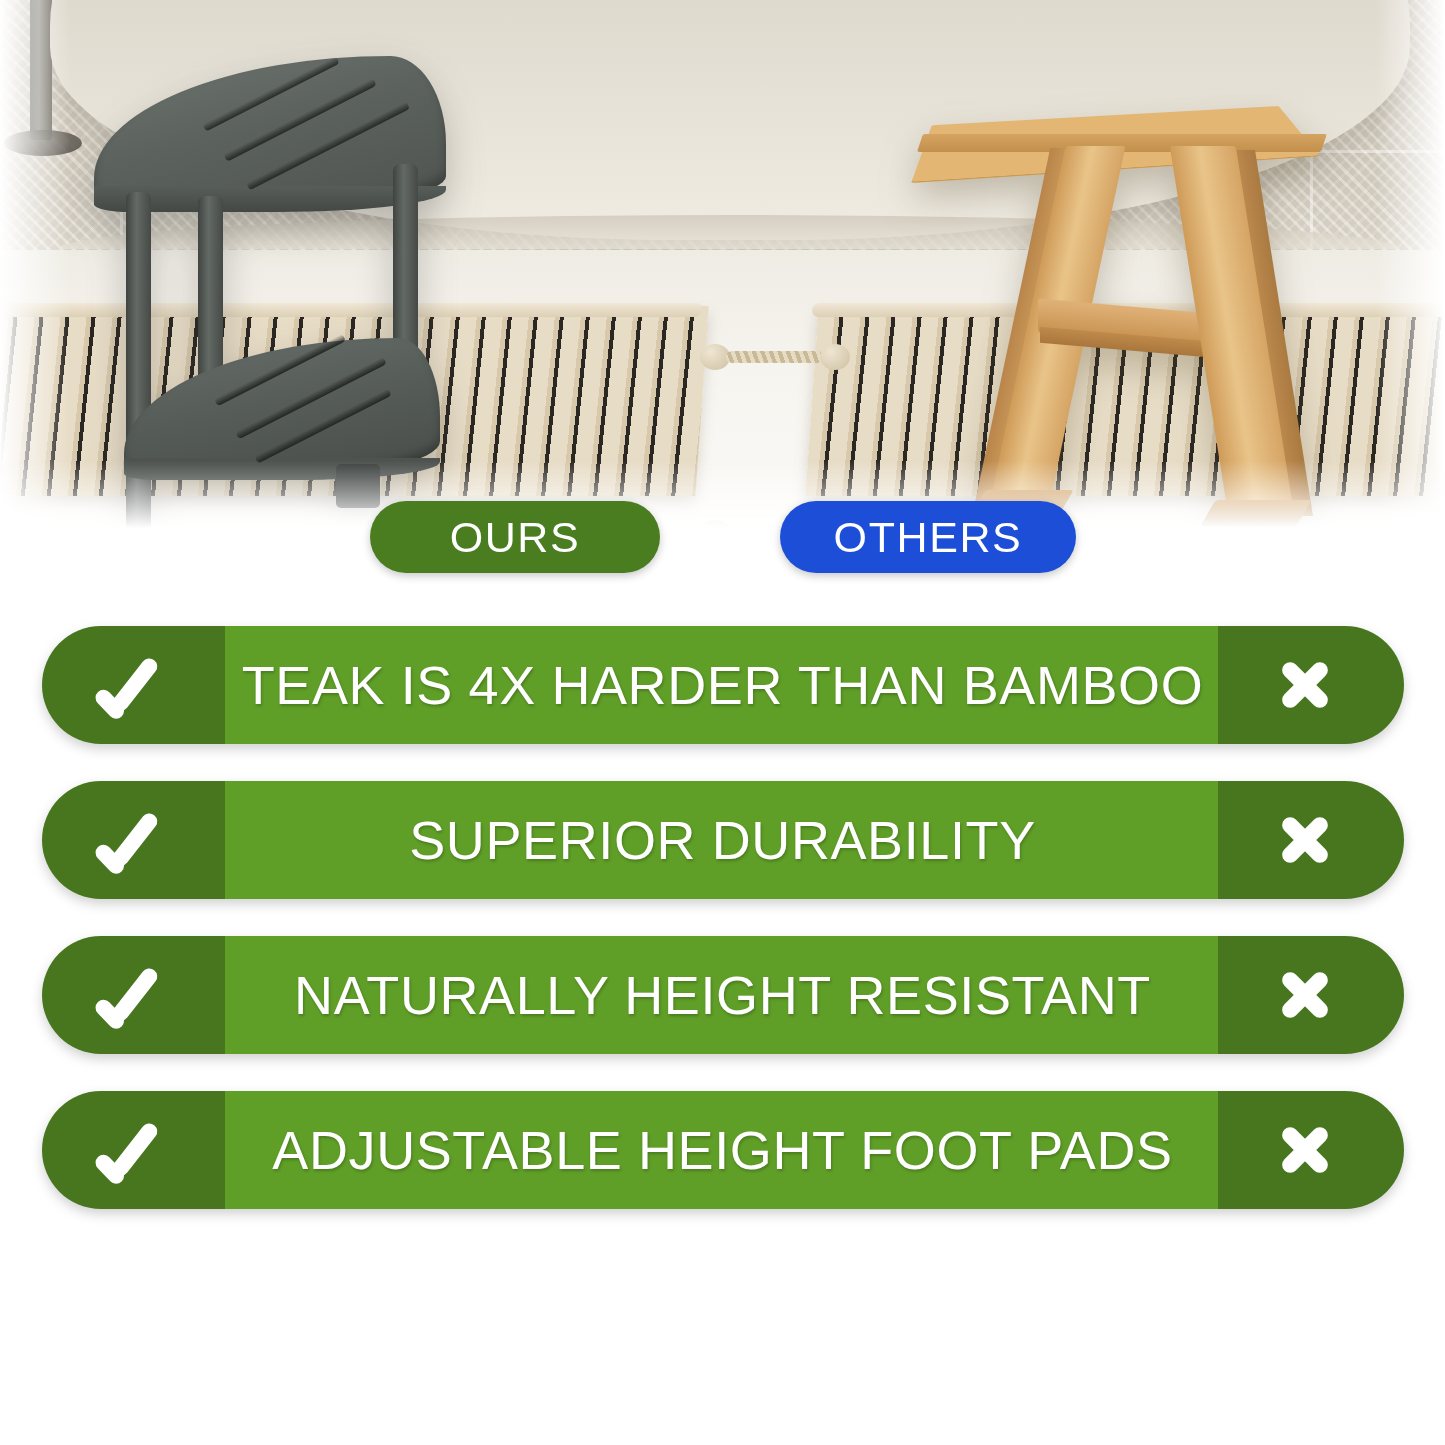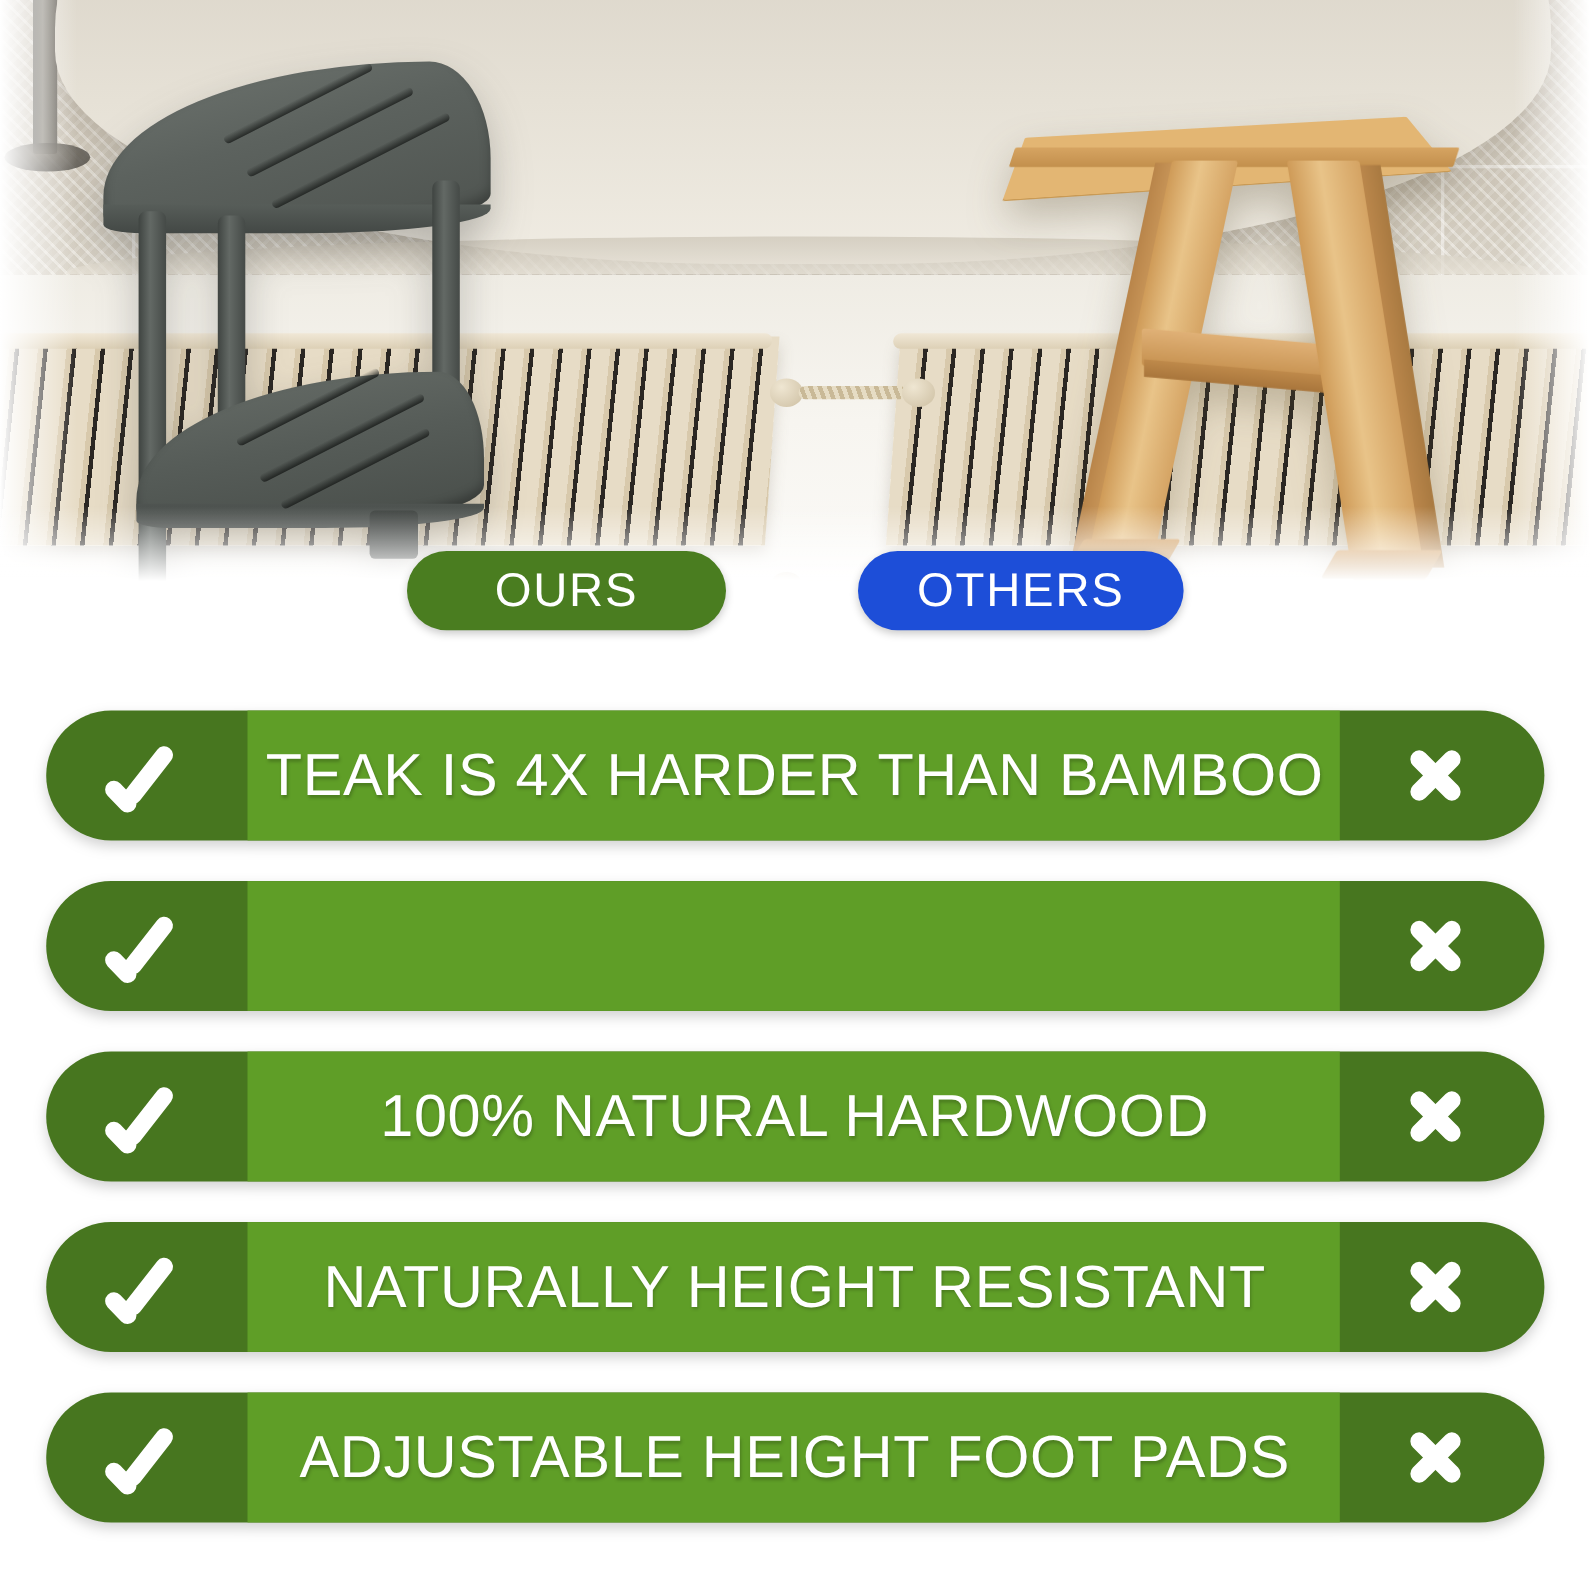--- a/index.html
+++ b/index.html
@@ -120,21 +120,21 @@
   .pill{position:absolute;display:flex;align-items:center;justify-content:center;
         border-radius:999px;color:#fff;letter-spacing:1.6px;
         font-size:43px;font-weight:400;
         box-shadow:0 3px 8px rgba(0,0,0,.22);}
   .pill-ours{left:370px;top:501px;width:290px;height:72px;background:#4a7d20;}
   .pill-others{left:780px;top:501px;width:296px;height:72px;background:#1d4ed8;}
 
   
   .rows{position:absolute;left:0;top:626px;width:1445px;}
   .row{position:relative;height:118px;margin-bottom:37px;
-       filter:drop-shadow(0 5px 6px rgba(0,0,0,.18));margin-top:20px;}
+       filter:drop-shadow(0 5px 6px rgba(0,0,0,.18));}
   .row-shell{position:absolute;left:42px;top:0;width:1362px;height:118px;
        background:#47761f;border-radius:59px;}
   .row-mid{position:absolute;left:225px;top:0;width:993px;height:118px;background:#5f9e27;}
 
   .ck{position:absolute;left:96px;top:30px;width:74px;height:58px;}
   .ck i{position:absolute;background:#fff;border-radius:9px;display:block;}
   .ck i.a{left:2px;top:28px;width:34px;height:16px;transform:rotate(46deg);transform-origin:left center;}
   .ck i.b{left:20px;top:45px;width:62px;height:16px;transform:rotate(-52deg);transform-origin:left center;}
 
   .xm{position:absolute;left:1274px;top:28px;width:62px;height:62px;}
@@ -244,39 +244,27 @@
         </div>
     </div>
 
     <div class="row">
       <div class="row-shell"></div>
         <div class="row-mid"></div>
       <div class="ck">
           <i class="a"></i>
           <i class="b"></i>
         </div>
-      <div class="xm">
-          <i class="a"></i>
-          <i class="b"></i>
-        </div>
-    </div>
-
-    <div class="row">
-      <div class="row-shell"></div>
-        <div class="row-mid"></div>
-      <div class="ck">
-          <i class="a"></i>
-          <i class="b"></i>
-        </div>
-      <div class="row-label">100% NATURAL HARDWOOD</div>
-      <div class="xm">
-          <i class="a"></i>
-          <i class="b"></i>
-        </div>
-    </div>
+      <div class="row-label">SUPERIOR DURABILITY</div>
+      <div class="xm">
+          <i class="a"></i>
+          <i class="b"></i>
+        </div>
+    </div>
+
 
     <div class="row">
       <div class="row-shell"></div>
         <div class="row-mid"></div>
       <div class="ck">
           <i class="a"></i>
           <i class="b"></i>
         </div>
       <div class="row-label">NATURALLY HEIGHT RESISTANT</div>
       <div class="xm">

